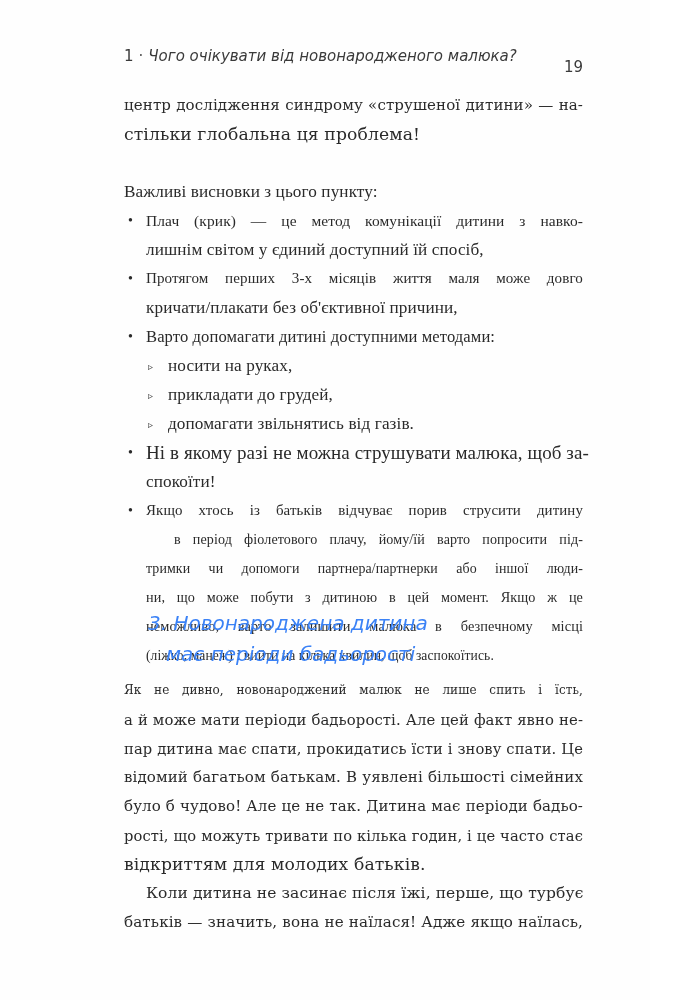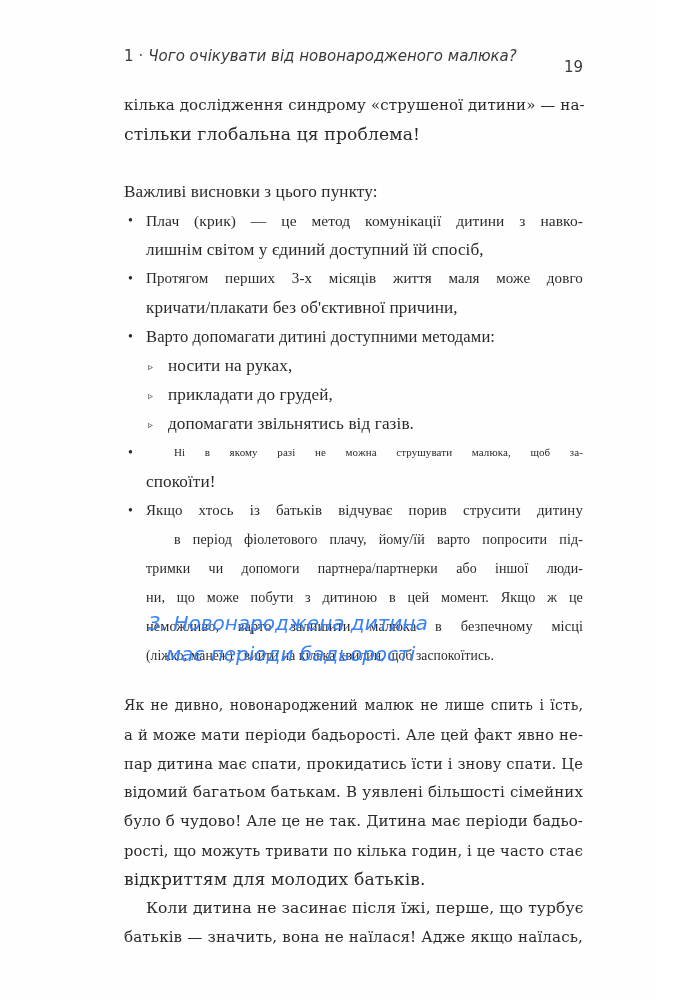--- a/index.html
+++ b/index.html
@@ -111,21 +111,21 @@
 <body>
 
 <div class="page">
 
   <div class="running-header">
     <span class="chapter-num">1</span><span class="sep">·</span><span class="chapter-title">Чого очікувати від новонародженого малюка?</span>
     <span class="page-num">19</span>
   </div>
 
   <div class="body-text block1">
-    <span class="line" style="font-size: 15.0485px;">кілька дослідження синдрому «струшеної дитини» — на-</span>
+    <span class="line" style="font-size: 15.0485px;">центр дослідження синдрому «струшеної дитини» — на-</span>
     <span class="line last">стільки глобальна ця проблема!</span>
   </div>
 
   <div class="body-text block2">
     <span class="line last">Важливі висновки з цього пункту:</span>
 
     <div class="bullet-row">
       <span class="bullet">•</span>
       <span class="line" style="font-size: 15.4521px;">Плач (крик) — це метод комунікації дитини з навко-</span>
       <span class="line last">лишнім світом у єдиний доступний їй спосіб,</span>
@@ -149,21 +149,21 @@
       <span class="tri">▹</span>
       <span class="line last">прикладати до грудей,</span>
     </div>
     <div class="sub-row">
       <span class="tri">▹</span>
       <span class="line last">допомагати звільнятись від газів.</span>
     </div>
 
     <div class="bullet-row">
       <span class="bullet">•</span>
-      <span class="line" style="font-size: 11px; margin-left: 28px;">Ні в якому разі не можна струшувати малюка, щоб за-</span>
+      <span class="line" style="font-size: 19px;">Ні в якому разі не можна струшувати малюка, щоб за-</span>
       <span class="line last">спокоїти!</span>
     </div>
 
     <div class="bullet-row">
       <span class="bullet">•</span>
       <span class="line" style="font-size: 14.9278px;">Якщо хтось із батьків відчуває порив струсити дитину</span>
       <span class="line" style="font-size: 14.0844px; margin-left: 28px;">в період фіолетового плачу, йому/їй варто попросити під-</span>
       <span class="line" style="font-size: 13.927px;">тримки чи допомоги партнера/партнерки або іншої люди-</span>
       <span class="line" style="font-size: 14.2183px;">ни, що може побути з дитиною в цей момент. Якщо ж це</span>
       <span class="line" style="font-size: 14.3547px;">неможливо, варто залишити малюка в безпечному місці</span>
@@ -171,21 +171,21 @@
     </div>
   </div>
 
   <div class="heading">
     <div>3. Новонароджена дитина</div>
     <div class="h-line2">має періоди бадьорості</div>
   </div>
 
   <div class="body-text block3">
     <div>
-      <span class="line" style="font-size: 14px; margin-top: 15px;">Як не дивно, новонароджений малюк не лише спить і їсть,</span>
+      <span class="line" style="font-size: 12px;">Як не дивно, новонароджений малюк не лише спить і їсть,</span>
       <span class="line" style="font-size: 14.8494px;">а й може мати періоди бадьорості. Але цей факт явно не-</span>
       <span class="line" style="font-size: 14.7103px;">пар дитина має спати, прокидатись їсти і знову спати. Це</span>
       <span class="line" style="font-size: 15.0197px;">відомий багатьом батькам. В уявлені більшості сімейних</span>
       <span class="line" style="font-size: 15.0197px;">було б чудово! Але це не так. Дитина має періоди бадьо-</span>
       <span class="line" style="font-size: 14.7103px;">рості, що можуть тривати по кілька годин, і це часто стає</span>
       <span class="line last">відкриттям для молодих батьків.</span>
     </div>
     <div>
       <span class="line indent" style="font-size: 15.4937px;">Коли дитина не засинає після їжі, перше, що турбує</span>
       <span class="line" style="font-size: 15.1355px;">батьків — значить, вона не наїлася! Адже якщо наїлась,</span>

